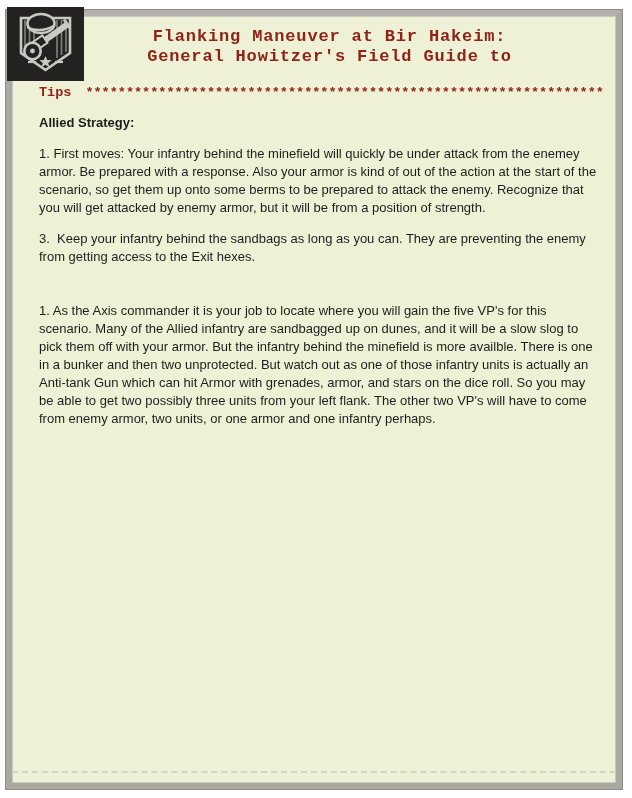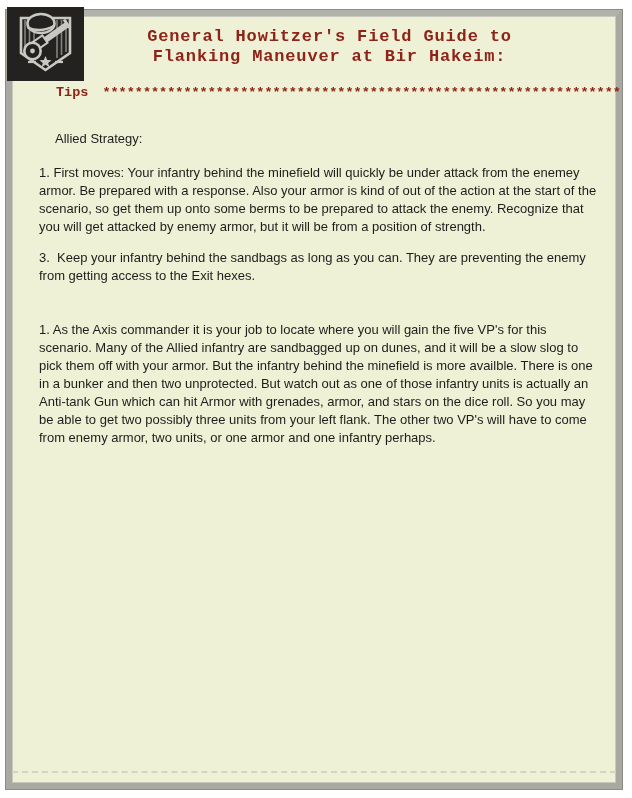--- a/index.html
+++ b/index.html
@@ -33,61 +33,61 @@
     text-align:center;
     font-family:"Liberation Mono","DejaVu Sans Mono",monospace;
     font-weight:bold;
     font-size:17px;line-height:20px;
     letter-spacing:0.85px;
     color:var(--accent,#8e2318);
     height:39px;
   }
   .tips-row{
     margin-top:18px;
-    padding-left:44px;
+    padding-left:27px;
     font-family:"Liberation Mono","DejaVu Sans Mono",monospace;
     font-weight:bold;
     font-size:13.5px;line-height:18px;
     color:var(--accent,#8e2318);
     white-space:nowrap;
     display:flex;
   }
   .tips-label{margin-right:14px;}
   .tips-stars{letter-spacing:0;}
   .content{
     margin-top:12px;
     padding:0 17px 0 27px;
     font-size:13px;line-height:18px;
     color:var(--ink,#1d1d1b);
   }
   .content h2{
-    margin:16px;
-    font-size:13px;line-height:18px;font-weight:normal;
+    margin:0;
+    font-size:13px;line-height:18px;font-weight:bold;
   }
   .content p{
     margin:13px 0 0 0;
     white-space:pre-wrap;
   }
   .content section + section{margin-top:36px;}
   .footer{
     margin-top:auto;
     border-top:2px dashed #d3d5bf;
     padding:7px 17px 3px 27px;
     font-size:13px;line-height:16px;
     color:var(--ink,#1d1d1b);
   }
 </style>
 </head>
 <body>
 
 <div class="card">
 
   <div class="title-wrap">
+    <div>Flanking Maneuver at Bir Hakeim:</div>
     <div>General Howitzer's Field Guide to</div>
-    <div>Flanking Maneuver at Bir Hakeim:</div>
   </div>
 
   <div class="tips-row">
     <span class="tips-label">Tips</span>
     <span class="tips-stars">****************************************************************</span>
   </div>
 
   <div class="content" id="sections">
       <section>
         <h2>Allied Strategy:</h2>

